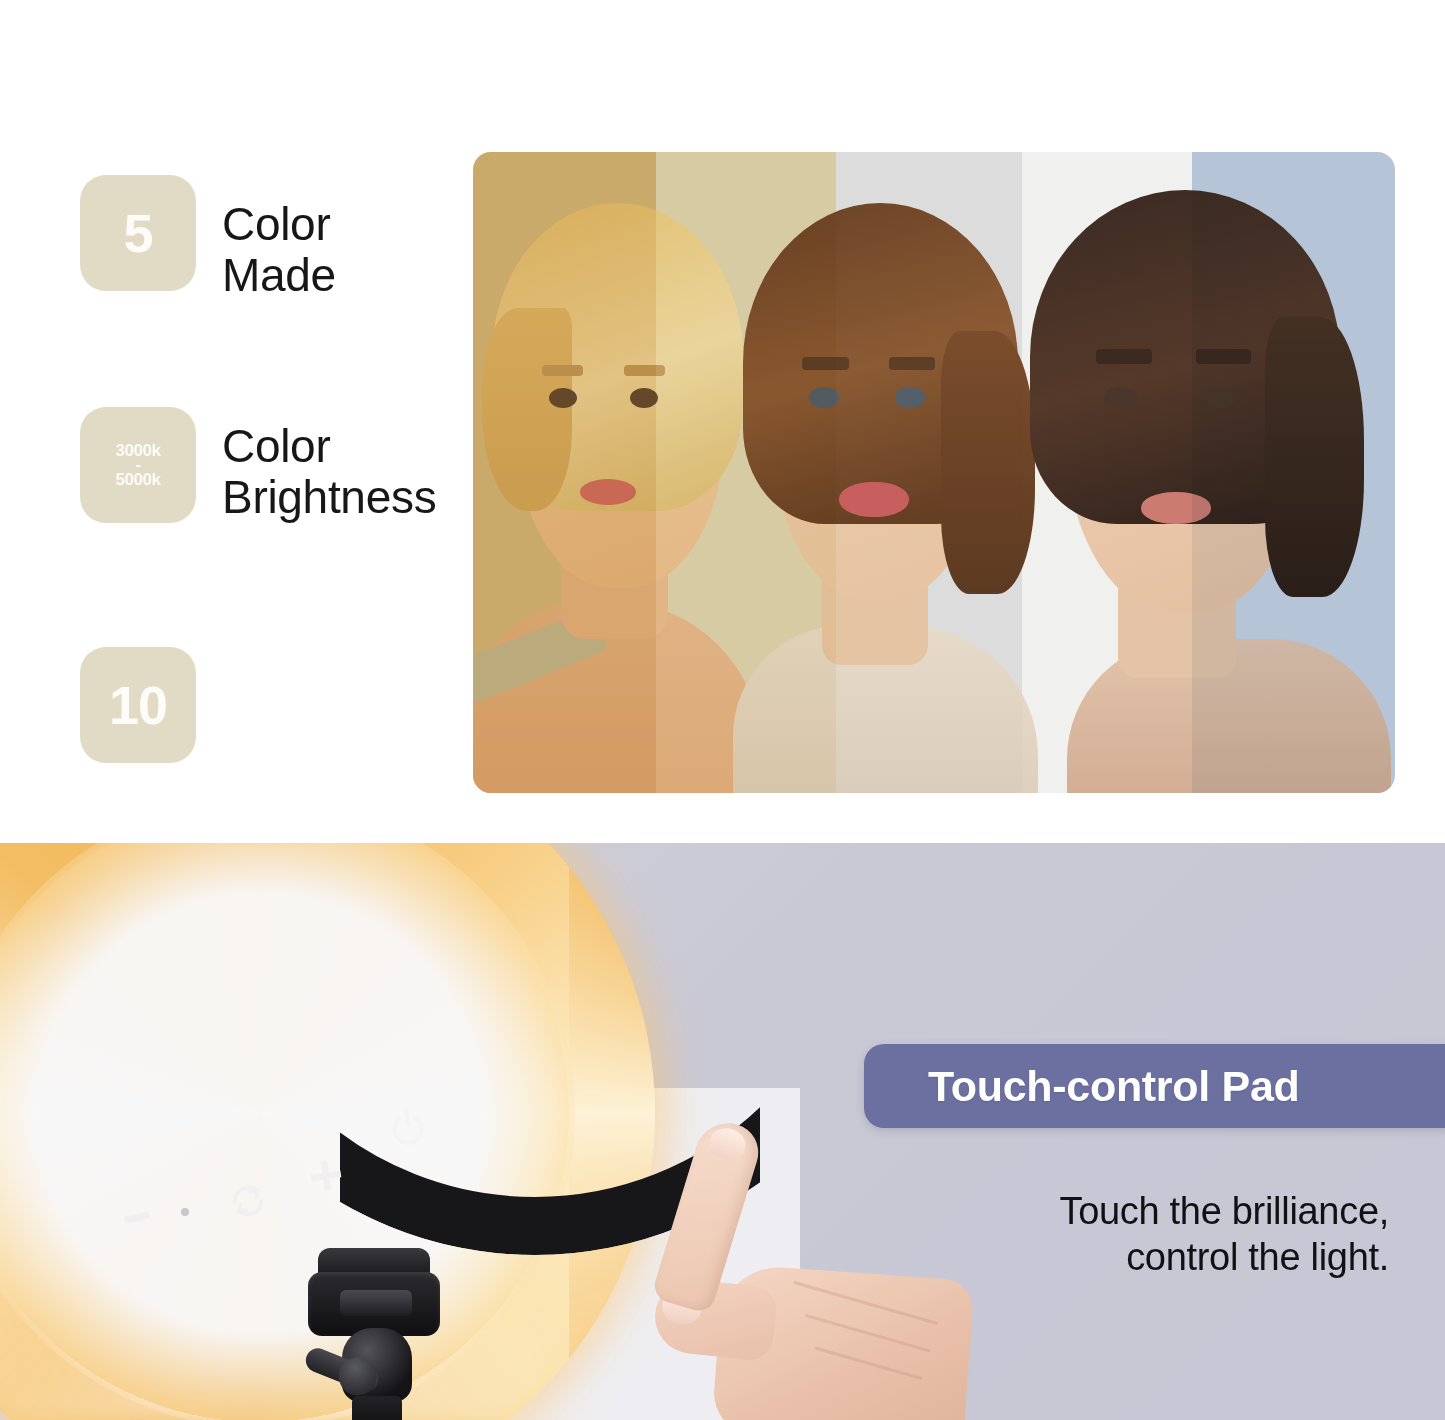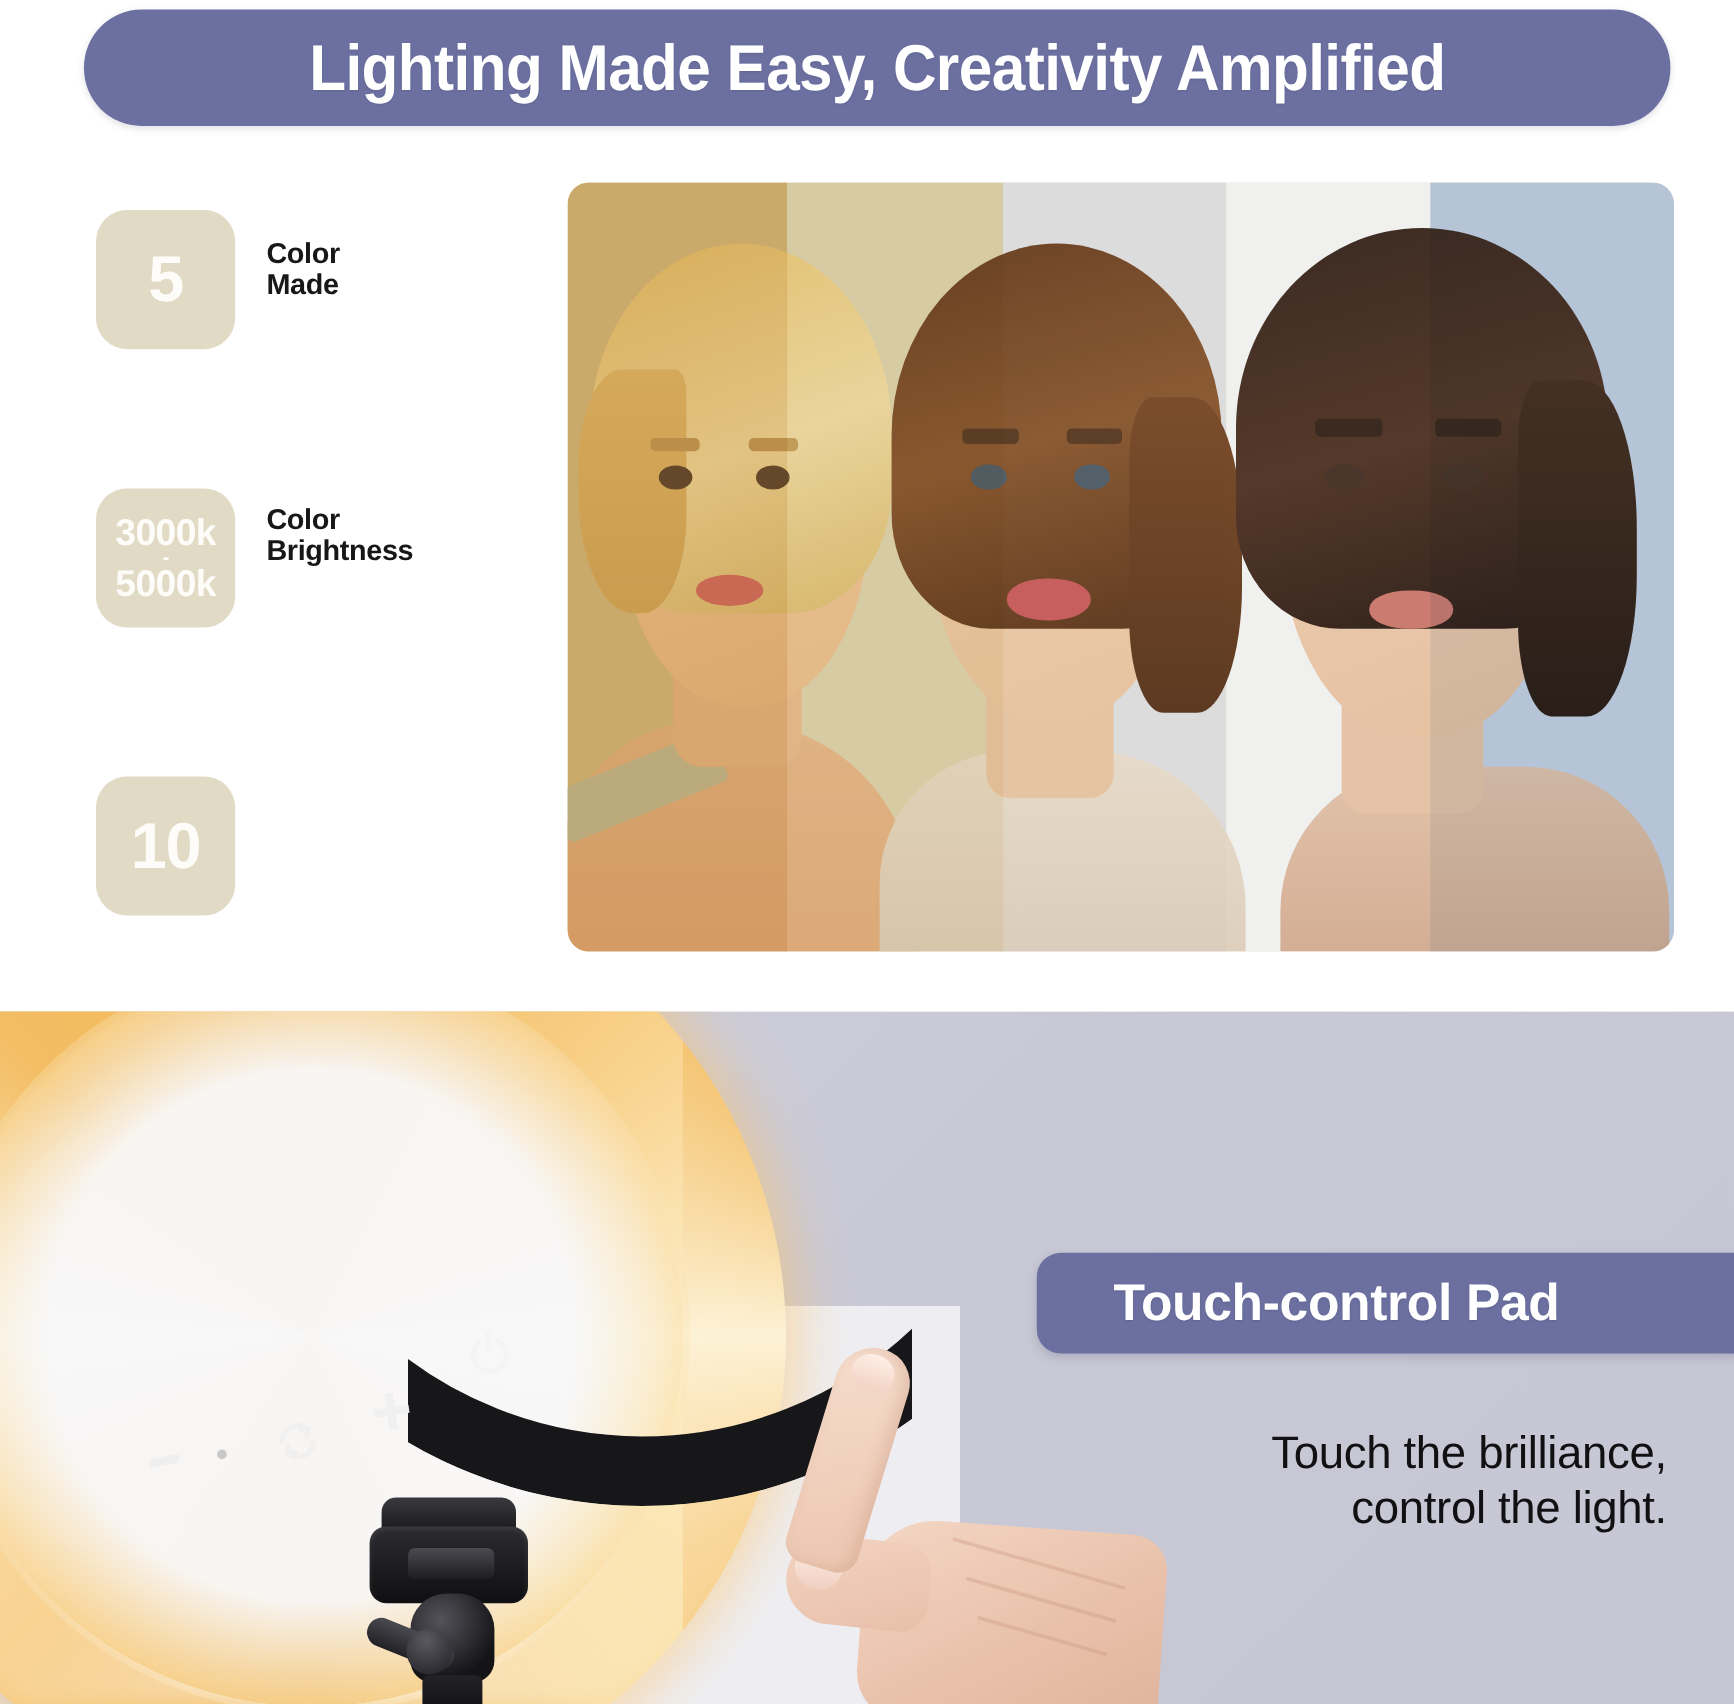--- a/index.html
+++ b/index.html
@@ -52,26 +52,26 @@
     width:116px; height:116px;
     background:#e1dac5;
     border-radius:26px;
     display:flex; flex-direction:column;
     align-items:center; justify-content:center;
     color:#fdfcf8;
     line-height:1;
   }
   .badge-num{ font-size:54px; font-weight:700; letter-spacing:-1px; }
   .badge-temp{ display:flex; flex-direction:column; align-items:center; gap:1px; }
-  .badge-temp span{ font-size:31px; font-weight:700; letter-spacing:-.5px; }
+  .badge-temp span{ font-size:17px; font-weight:700; letter-spacing:-.5px; }
   .badge-temp .dash{ font-size:17px; line-height:.6; }
 
   .feature-label{
-    font-size:24px; line-height:1.10;
-    color:#171717; font-weight:700;
+    font-size:46px; line-height:1.10;
+    color:#171717; font-weight:400;
     padding-top:24px;
     letter-spacing:-.3px;
   }
   .feature-row.f1 .feature-label{ padding-top:14px; }
   .feature-row.f2 .feature-label{ padding-top:24px; }
 
   
   .photo-panel{
     position:absolute; left:473px; top:152px;
     width:922px; height:641px;
@@ -405,23 +405,20 @@
     color:#111114; font-weight:400;
     letter-spacing:-.3px;
   }
   .tagline .l2{ display:block; }
 </style>
 </head>
 <body>
 
 <div class="top-section">
 
-  <div class="headline-pill">
-    <div class="headline-text">Lighting Made Easy, Creativity Amplified</div>
-  </div>
 
   <div class="features">
 
     <div class="feature-row f0">
       <div class="feature-badge">
         <span class="badge-num">5</span>
       </div>
       <div class="feature-label">
         <div>Color</div>
         <div>Made</div>

